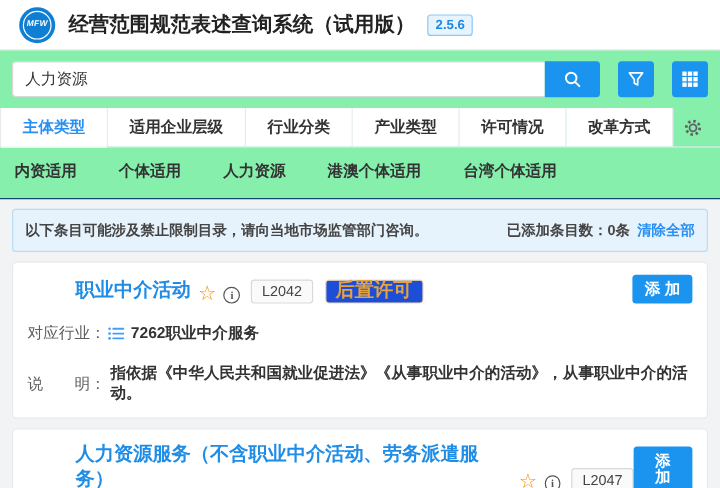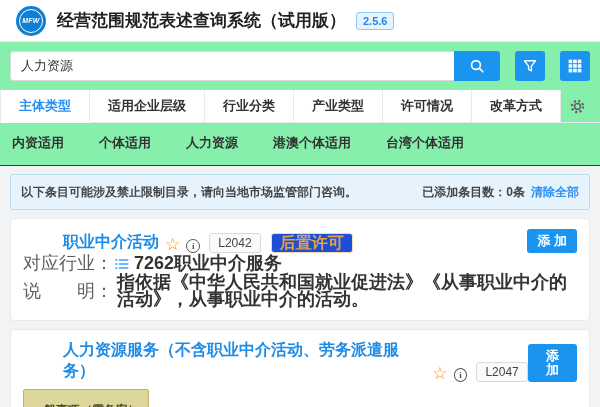--- a/index.html
+++ b/index.html
@@ -91,21 +91,21 @@
   .add-btn {
     background: #1b94f0; color: #fff; font-size: 13px; font-weight: bold;
     border-radius: 3px; padding: 5px 10px; line-height: 14px; font-family: inherit;
   }
   .cat-badge-row { margin-top: 7px; }
   .cat-badge {
     display: inline-block; font-size: 12px; font-weight: bold; color: #4c4722;
     background: #ddd79c; border: 1px solid #bdb469; border-radius: 2px;
     padding: 13px 8px; line-height: 15px;
   }
-  .info-row { display: flex; align-items: center; margin-top: 2px; font-size: 18px; line-height: 17px; }
+  .info-row { display: flex; align-items: center; margin-top: 16px; font-size: 13px; line-height: 17px; }
   .row-label { color: #5f5f5f; white-space: pre; flex: 0 0 auto; }
   .list-ic { margin: 0 5px 0 2px; flex: 0 0 auto; }
   .row-val { color: #333; font-weight: bold; }
   .desc-val { margin-left: 4px; }
 </style>
 </head>
 <body>
 
 <div class="header">
   <div class="logo">

